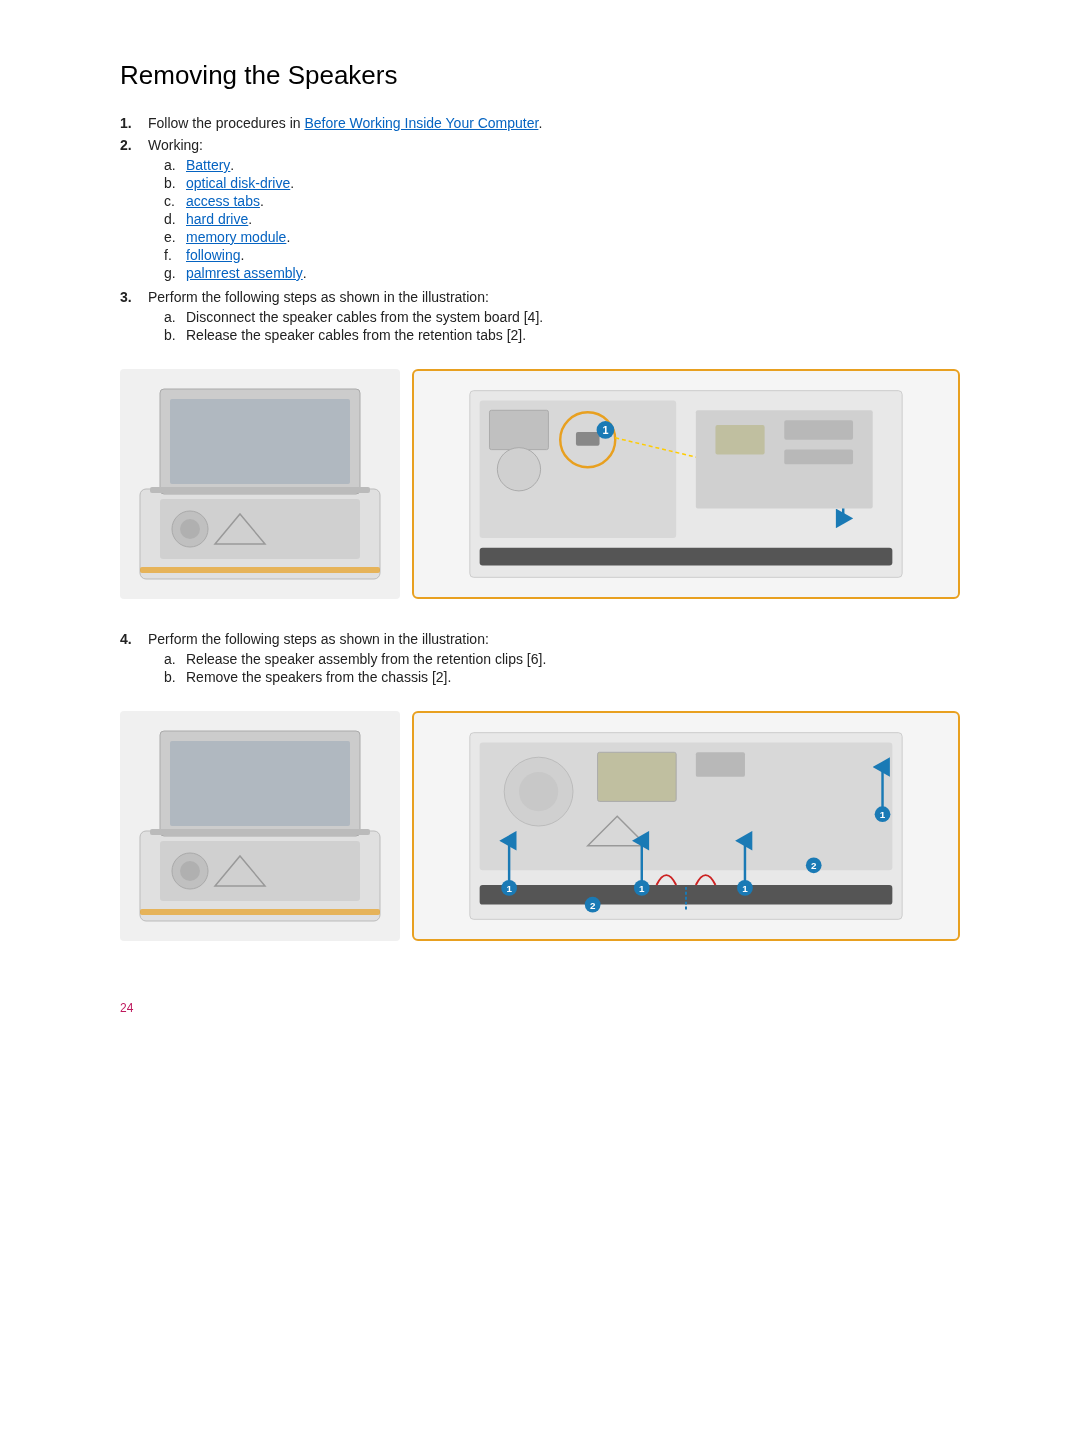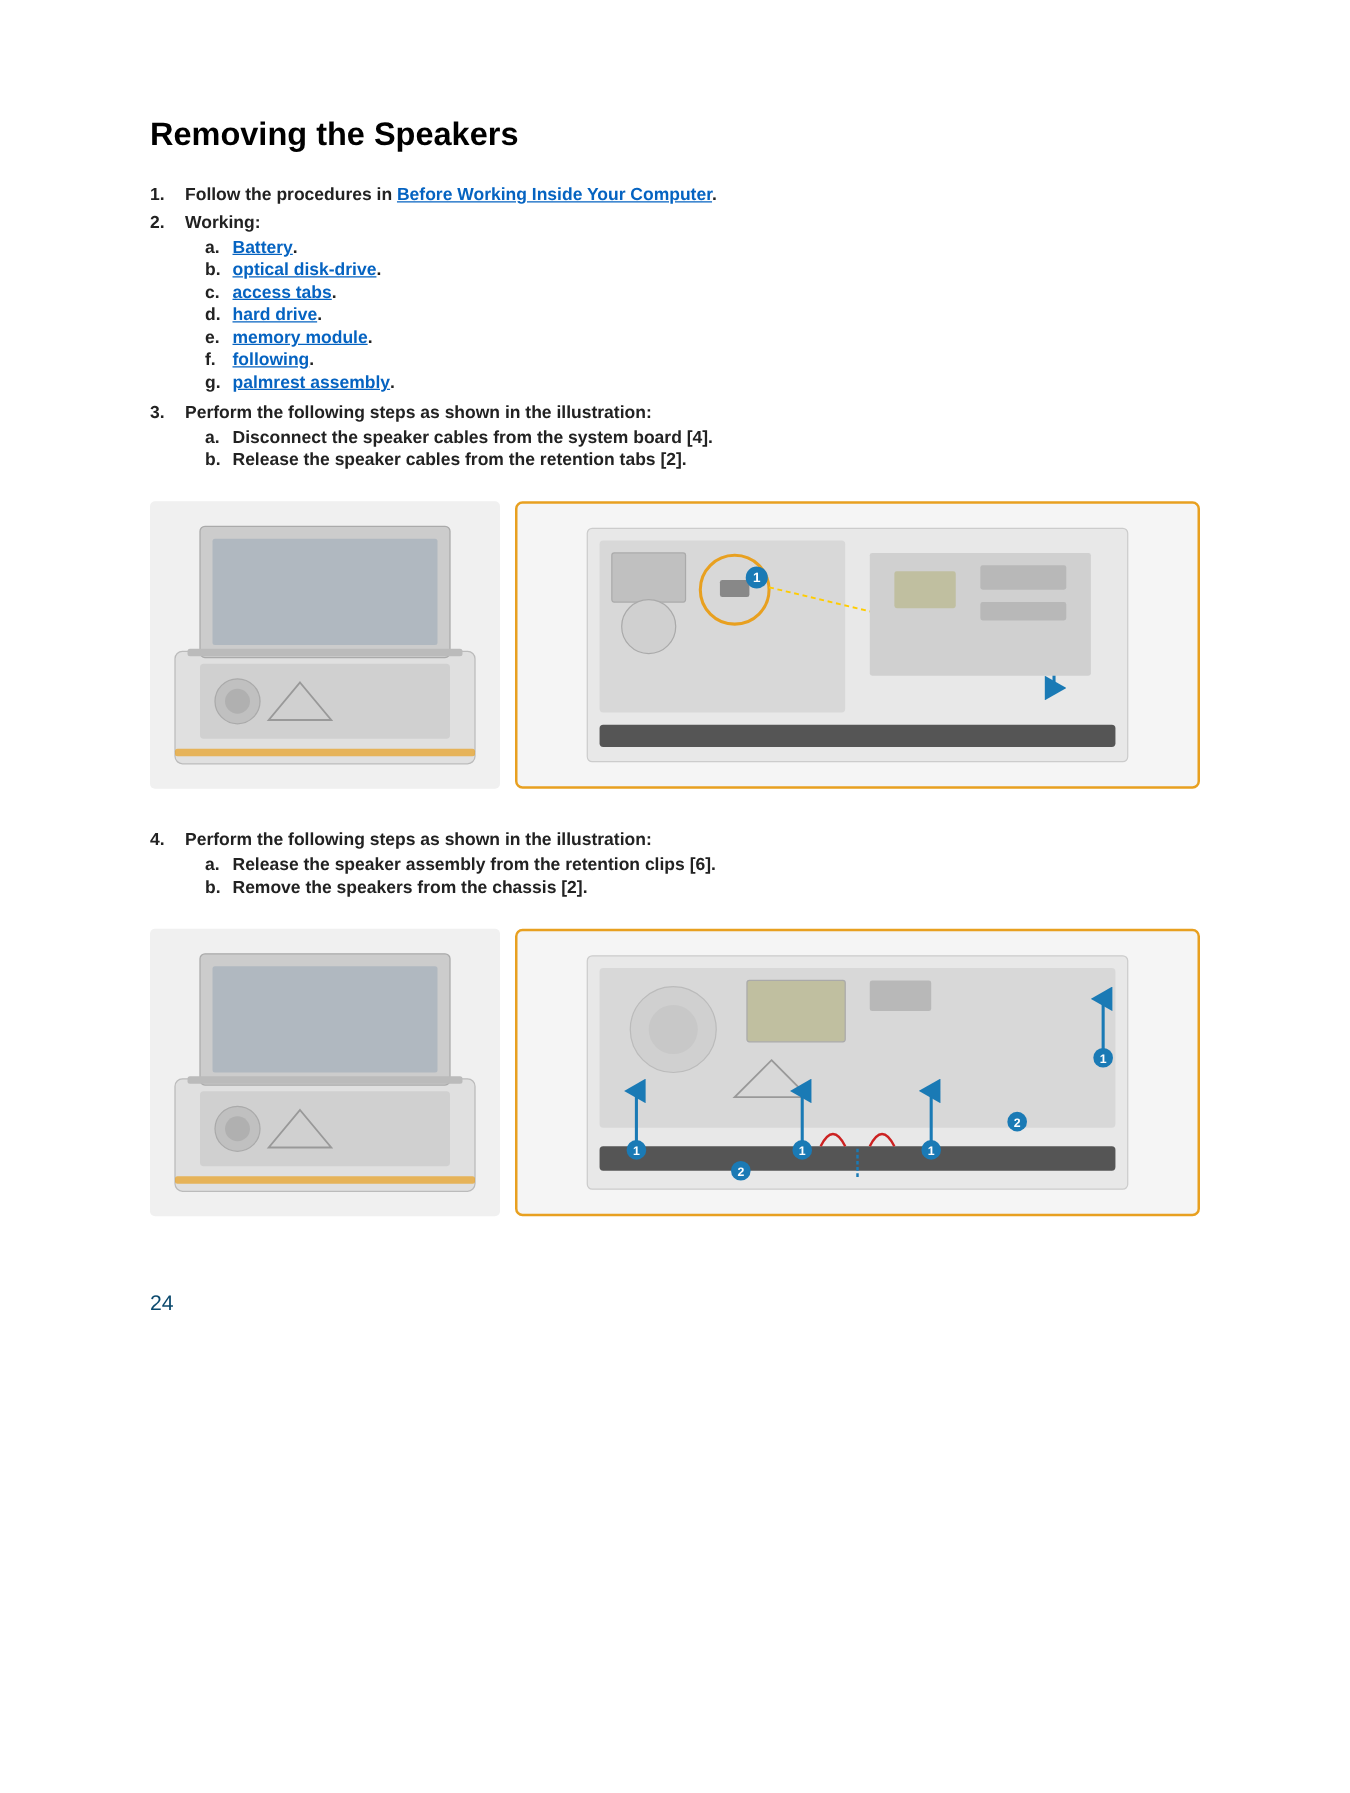--- a/index.html
+++ b/index.html
@@ -7,43 +7,41 @@
       background: #ffffff;
       font-family: Arial, sans-serif;
       font-size: 14px;
       color: #222;
       width: 1080px;
       min-height: 1434px;
       padding: 60px 120px 80px 120px;
     }
     h1 {
       font-size: 26px;
-      font-weight: bold;
+      font-weight: normal;
       margin-bottom: 24px;
       color: #000;
-      margin-top: 32px;
     }
     .step-list {
       list-style: none;
       padding: 0;
       margin-bottom: 8px;
     }
     .step-list > li {
       display: flex;
       align-items: flex-start;
       margin-bottom: 6px;
     }
     .step-num {
       font-weight: bold;
       min-width: 28px;
       padding-top: 0;
     }
     .step-content {
       flex: 1;
-      font-weight: bold;
     }
     .sub-list {
       list-style: none;
       padding: 0;
       margin: 4px 0 0 0;
     }
     .sub-list li {
       display: flex;
       align-items: flex-start;
       margin-bottom: 2px;
@@ -96,22 +94,22 @@
       justify-content: center;
       overflow: hidden;
       position: relative;
     }
     .laptop-svg {
       width: 100%;
       height: 100%;
     }
     .page-number {
       margin-top: 60px;
-      font-size: 17px;
-      color: #0c4a6e;
+      font-size: 12px;
+      color: #be185d;
     }
   </style>
 </head>
 <body>
 
 <h1>Removing the Speakers</h1>
 
 <ol class="step-list">
 
   <li>

